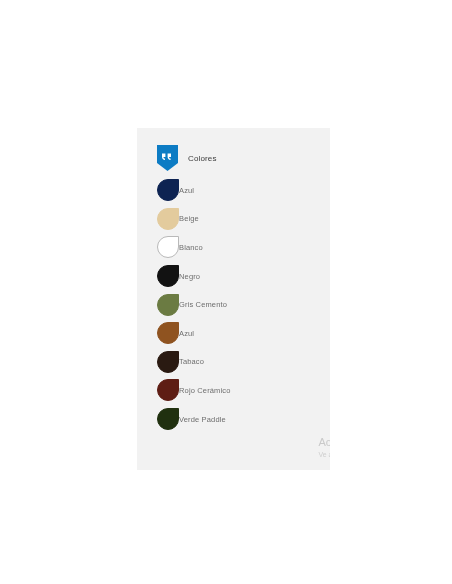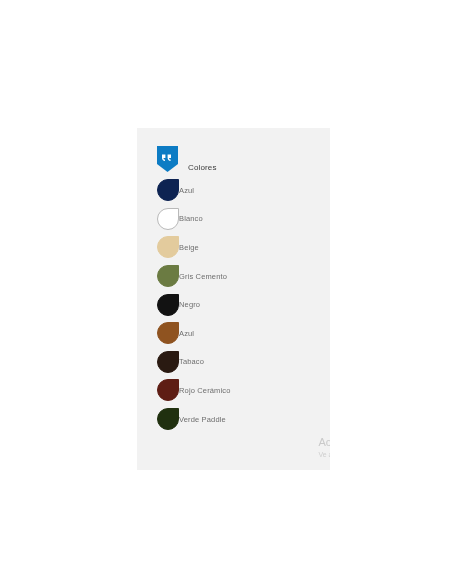--- a/index.html
+++ b/index.html
@@ -27,21 +27,21 @@
     background: #f2f2f2;
     overflow: hidden;
   }
 
   
   .panel-header {
     position: absolute;
     left: 20px;
     top: 16px;
     display: flex;
-    align-items: flex-end;
+    align-items: center;
     height: 28px;
   }
   .shield-icon {
     width: 21px;
     height: 26px;
     flex: 0 0 auto;
     display: block;
   }
   .panel-title {
     margin-left: 10px;
@@ -114,34 +114,34 @@
     </svg>
     <div class="panel-title">Colores</div>
   </div>
 
   <div class="swatch-list" id="swatch-list">
       <div class="swatch-row">
         <div class="swatch-dot" style="background: rgb(13, 35, 82); border: 1px solid rgb(13, 35, 82);"></div>
         <div class="swatch-label">Azul</div>
       </div>
       <div class="swatch-row">
+        <div class="swatch-dot" style="background: rgb(227, 203, 157); border: 1px solid rgb(227, 203, 157);"></div>
+        <div class="swatch-label">Beige</div>
+      </div>
+      <div class="swatch-row">
         <div class="swatch-dot" style="background: rgb(255, 255, 255); border: 1px solid rgb(185, 185, 185);"></div>
         <div class="swatch-label">Blanco</div>
       </div>
       <div class="swatch-row">
-        <div class="swatch-dot" style="background: rgb(227, 203, 157); border: 1px solid rgb(227, 203, 157);"></div>
-        <div class="swatch-label">Beige</div>
+        <div class="swatch-dot" style="background: rgb(18, 18, 18); border: 1px solid rgb(18, 18, 18);"></div>
+        <div class="swatch-label">Negro</div>
       </div>
       <div class="swatch-row">
         <div class="swatch-dot" style="background: rgb(107, 123, 66); border: 1px solid rgb(107, 123, 66);"></div>
         <div class="swatch-label">Gris Cemento</div>
-      </div>
-      <div class="swatch-row">
-        <div class="swatch-dot" style="background: rgb(18, 18, 18); border: 1px solid rgb(18, 18, 18);"></div>
-        <div class="swatch-label">Negro</div>
       </div>
       <div class="swatch-row">
         <div class="swatch-dot" style="background: rgb(143, 83, 32); border: 1px solid rgb(143, 83, 32);"></div>
         <div class="swatch-label">Azul</div>
       </div>
       <div class="swatch-row">
         <div class="swatch-dot" style="background: rgb(42, 26, 18); border: 1px solid rgb(42, 26, 18);"></div>
         <div class="swatch-label">Tabaco</div>
       </div>
       <div class="swatch-row">

